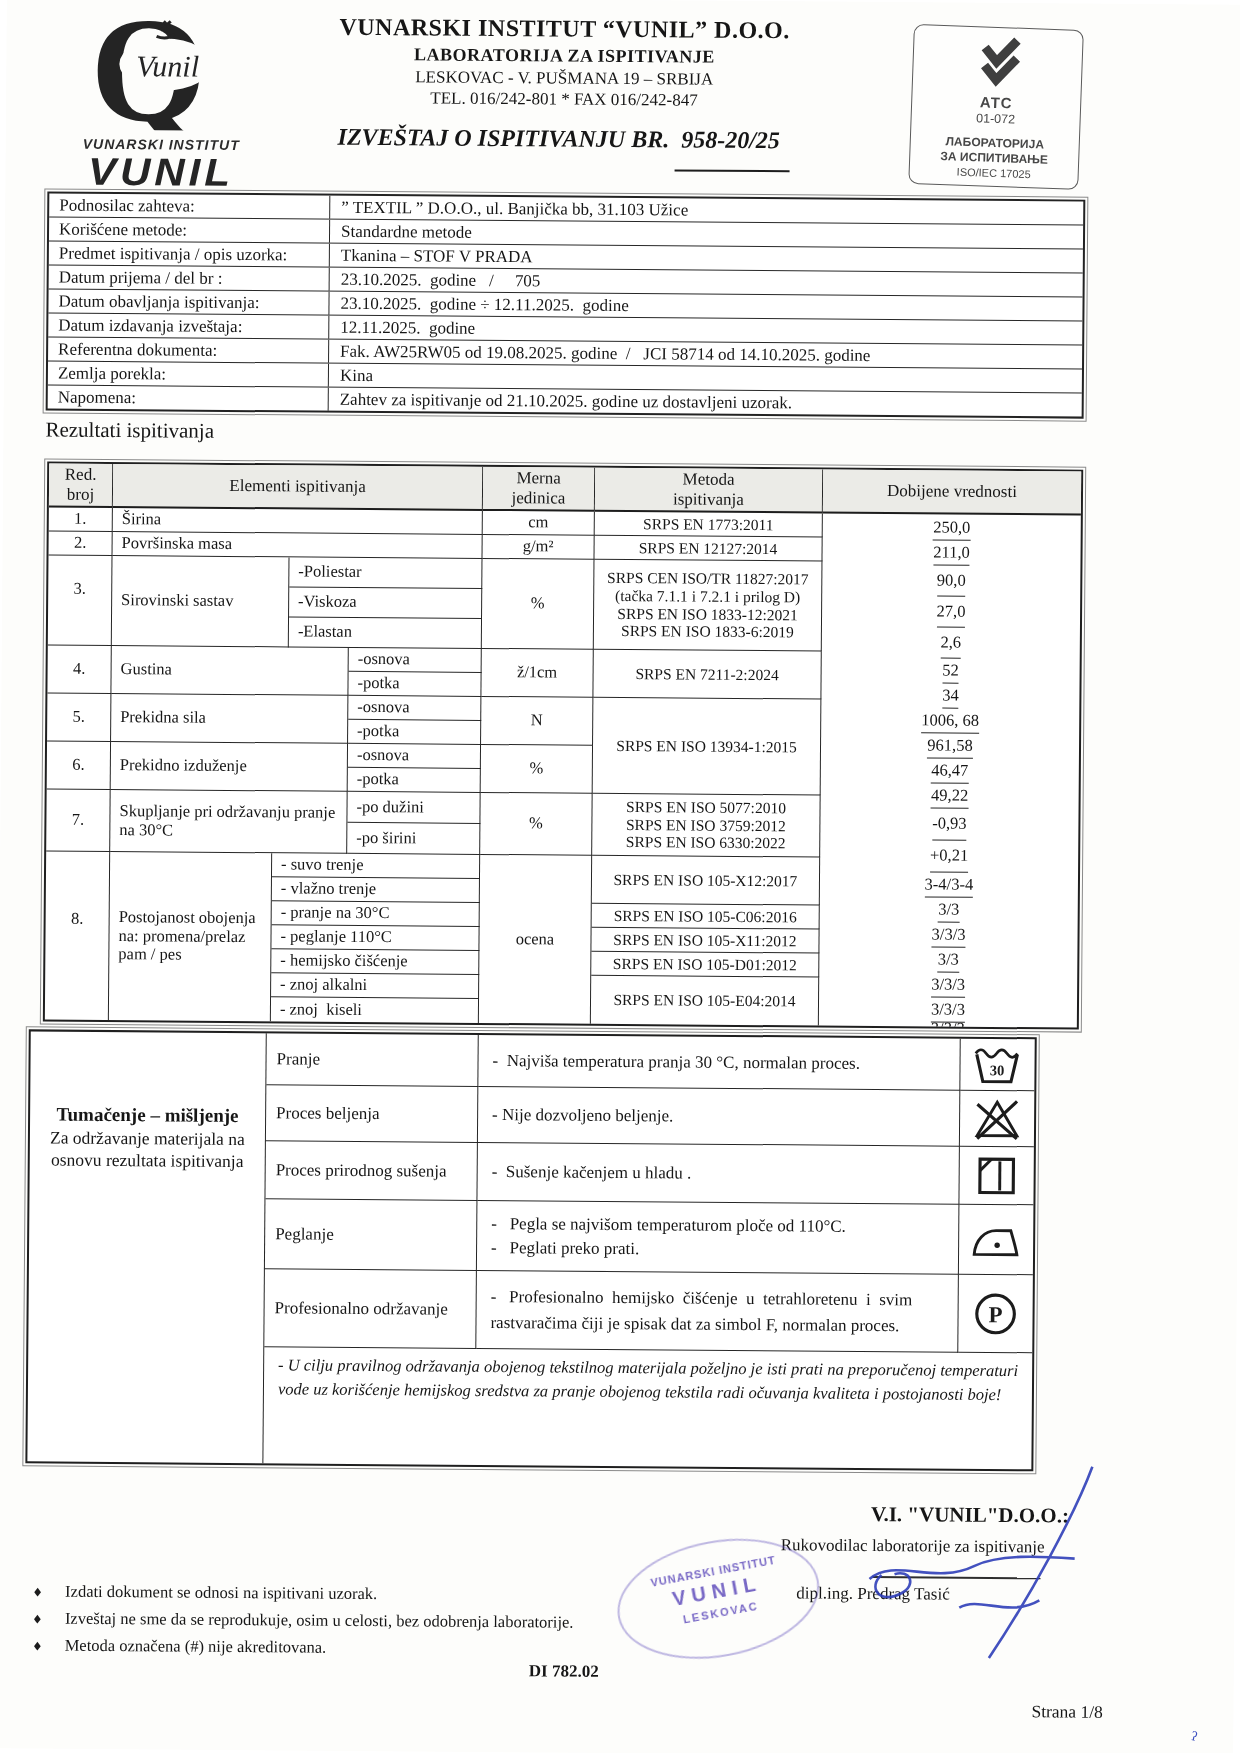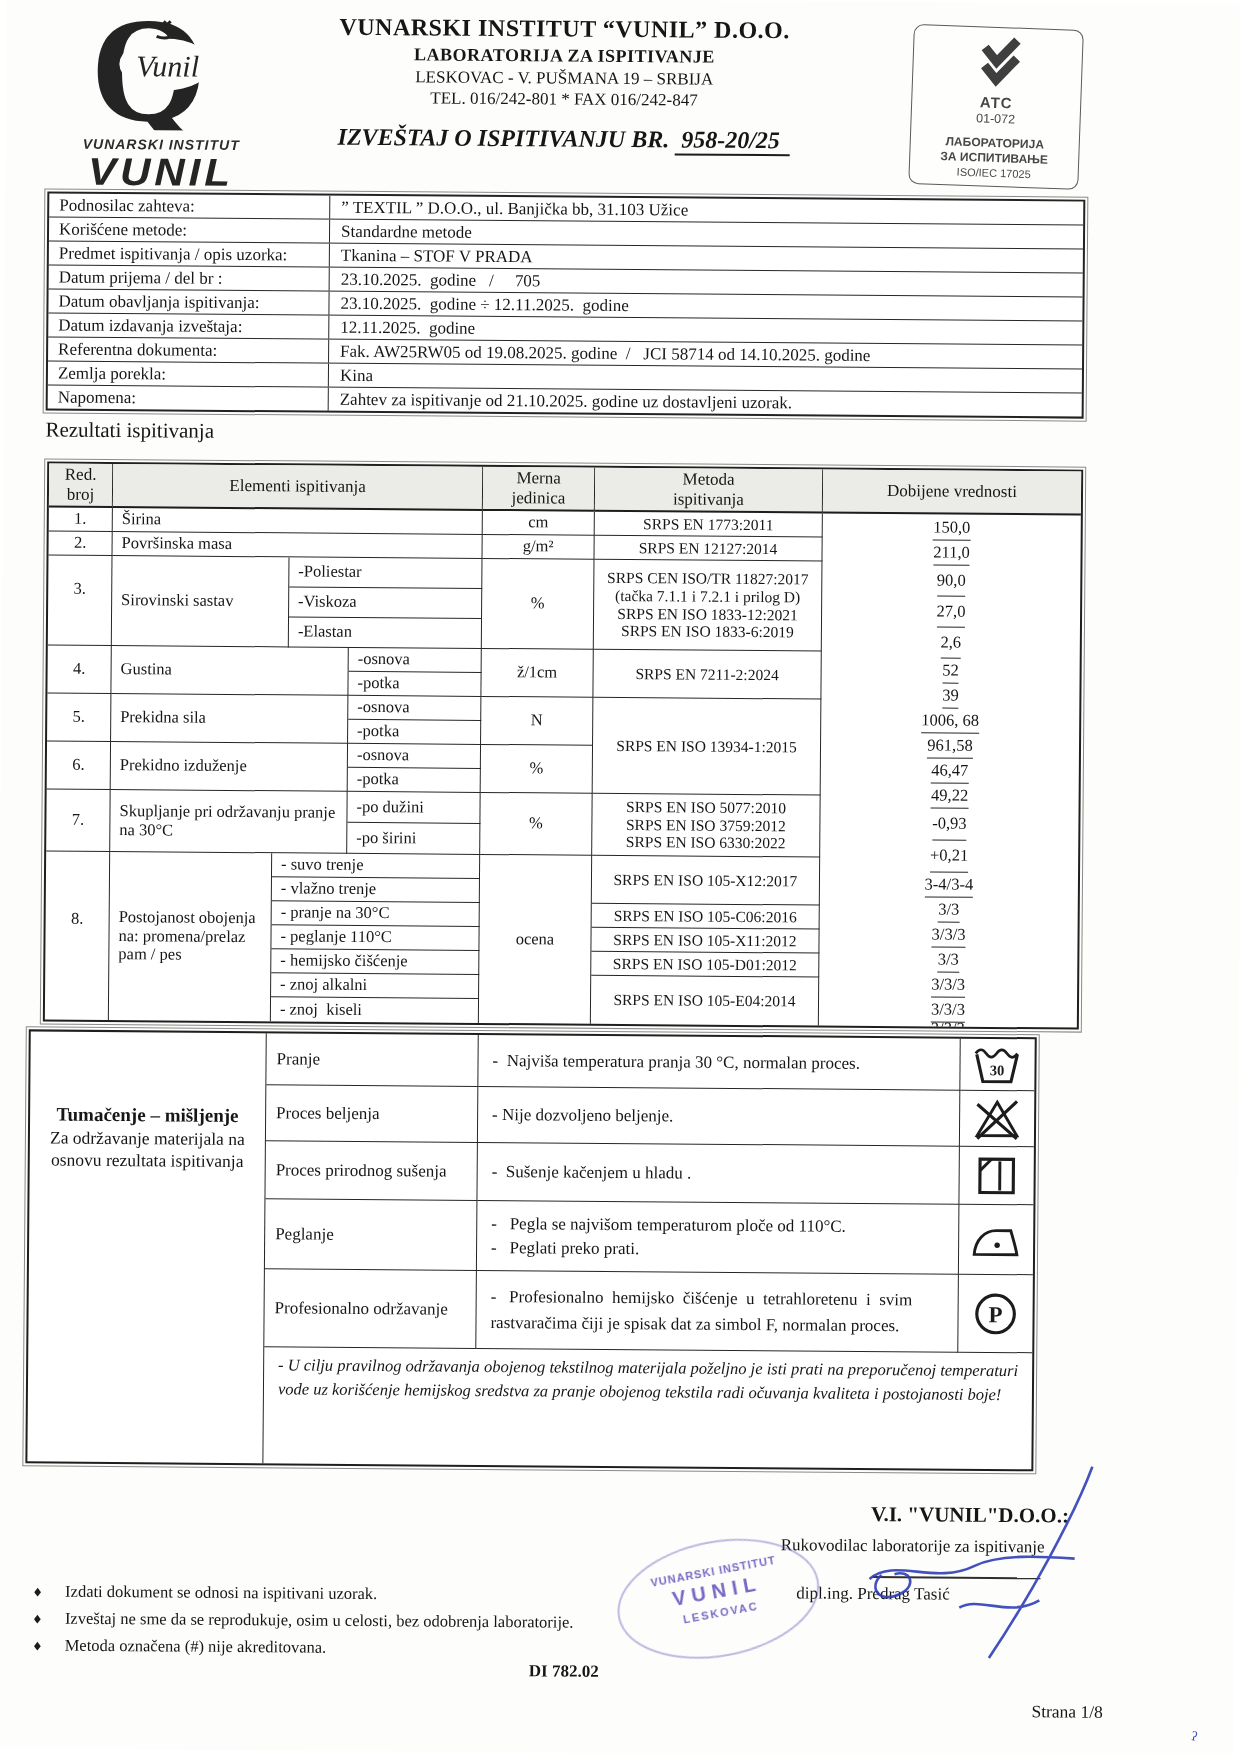--- a/index.html
+++ b/index.html
@@ -11,21 +11,21 @@
   .logo-institute { font-family:"Liberation Sans", sans-serif; font-weight:bold; font-style:italic; font-size:14px; letter-spacing:1px; color:#2c2c2c; margin-top:2px; }
   .logo-brand { font-family:"Liberation Sans", sans-serif; font-weight:900; font-style:italic; font-size:42px; letter-spacing:4px; color:#252525; line-height:0.95; transform:scaleY(0.92); }
   .logo-addr { font-family:"Liberation Sans", sans-serif; font-style:italic; font-size:10.5px; color:#3a3a3a; margin-top:1px; }
 
   .head-center { position:absolute; left:268px; top:16px; width:580px; text-align:center; }
   .org-name { font-size:24px; font-weight:bold; letter-spacing:0.5px; }
   .org-lab { font-size:18px; font-weight:bold; margin-top:3px; letter-spacing:0.5px; }
   .org-addr { font-size:17px; margin-top:2px; }
   .org-tel { font-size:17px; margin-top:1px; }
   .report-title { margin-top:16px; font-size:24px; font-weight:bold; font-style:italic; }
-  .report-no { border-bottom:2.5px solid #1d1d1d; padding:0 10px 1px 6px; }
+  .report-no { border-bottom:2.5px solid #1d1d1d; padding:0 10px 17px 6px; }
 
   .atc-badge { position:absolute; left:905px; top:24px; width:168px; height:158px; border:1.6px solid #5a5a5a; border-radius:10px; transform:rotate(1.6deg); text-align:center; color:#474747; font-family:"Liberation Sans", sans-serif; background:#fefefd; }
   .atc-label { font-weight:bold; font-size:15px; margin-top:2px; letter-spacing:1px; }
   .atc-code { font-size:12.5px; margin-top:1px; }
   .atc-cyr { font-weight:bold; font-size:12px; margin-top:10px; line-height:1.25; }
   .atc-iso { font-size:11px; margin-top:1px; }
 
   
   .info-table { position:absolute; left:42px; top:196px; width:1034px; border:2px solid #232323; outline:1px solid #8a8a8a; outline-offset:2px; background:#fff; }
   .irow { display:grid; grid-template-columns:281px 1fr; border-bottom:1.6px solid #262626; min-height:23px; }
@@ -244,27 +244,27 @@
     <div class="cell cl prw nb" style="grid-area:21/3/22/6">- znoj  kiseli</div>
     <div class="cell cc nb" style="grid-area:15/6/22/7">ocena</div>
     <div class="cell cc mcell" style="grid-area:15/7/17/8">SRPS EN ISO 105-X12:2017</div>
     <div class="cell cc mcell" style="grid-area:17/7/18/8">SRPS EN ISO 105-C06:2016</div>
     <div class="cell cc mcell" style="grid-area:18/7/19/8">SRPS EN ISO 105-X11:2012</div>
     <div class="cell cc mcell" style="grid-area:19/7/20/8">SRPS EN ISO 105-D01:2012</div>
     <div class="cell cc mcell nb" style="grid-area:20/7/22/8">SRPS EN ISO 105-E04:2014</div>
 
     <div class="cell nr nb vcol" style="grid-area:2/8/22/9">
       <div class="vspace"></div>
-      <div class="v" style="height:24px">150,0</div>
+      <div class="v" style="height:24px">250,0</div>
       <div class="v" style="height:24px">211,0</div>
       <div class="v" style="height:30px">90,0</div>
       <div class="v" style="height:30px">27,0</div>
       <div class="v" style="height:30px">2,6</div>
       <div class="v" style="height:24px">52</div>
-      <div class="v" style="height:24px">39</div>
+      <div class="v" style="height:24px">34</div>
       <div class="v" style="height:24px">1006, 68</div>
       <div class="v" style="height:24px">961,58</div>
       <div class="v" style="height:24px">46,47</div>
       <div class="v" style="height:24px">49,22</div>
       <div class="v" style="height:31px">-0,93</div>
       <div class="v" style="height:31px">+0,21</div>
       <div class="v" style="height:24px">3-4/3-4</div>
       <div class="v" style="height:24px">3/3</div>
       <div class="v" style="height:24px">3/3/3</div>
       <div class="v" style="height:24px">3/3</div>

